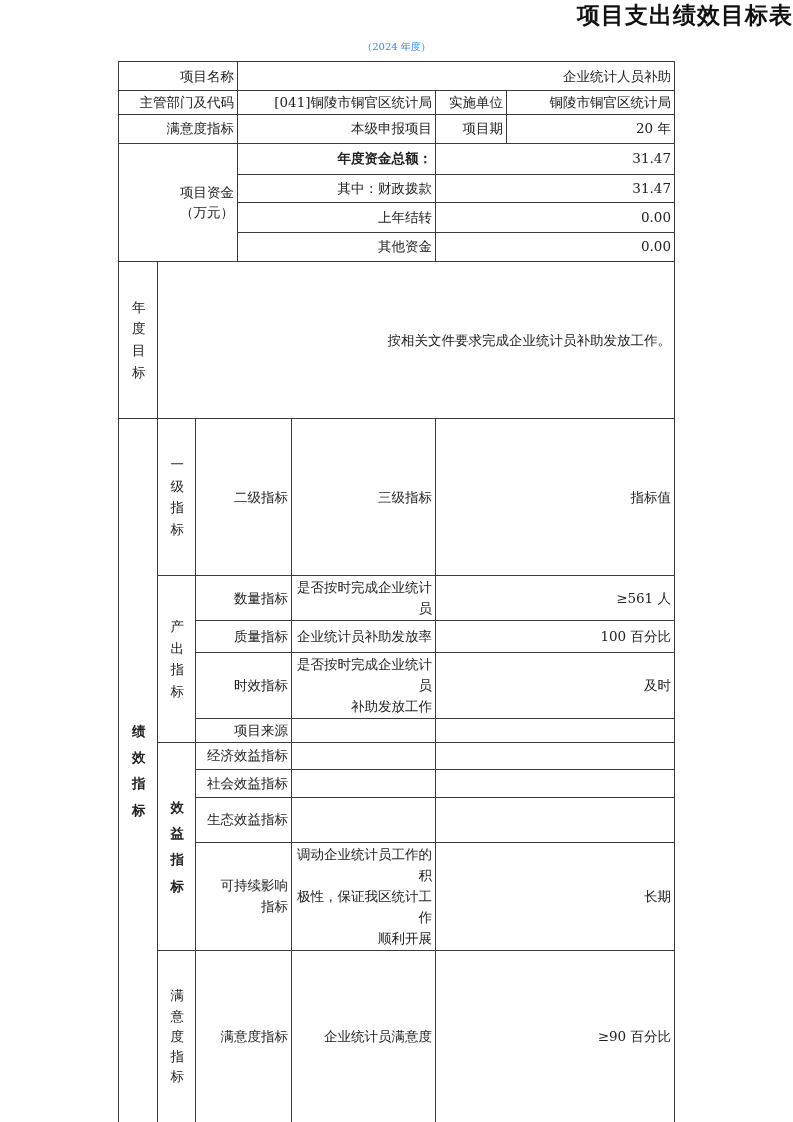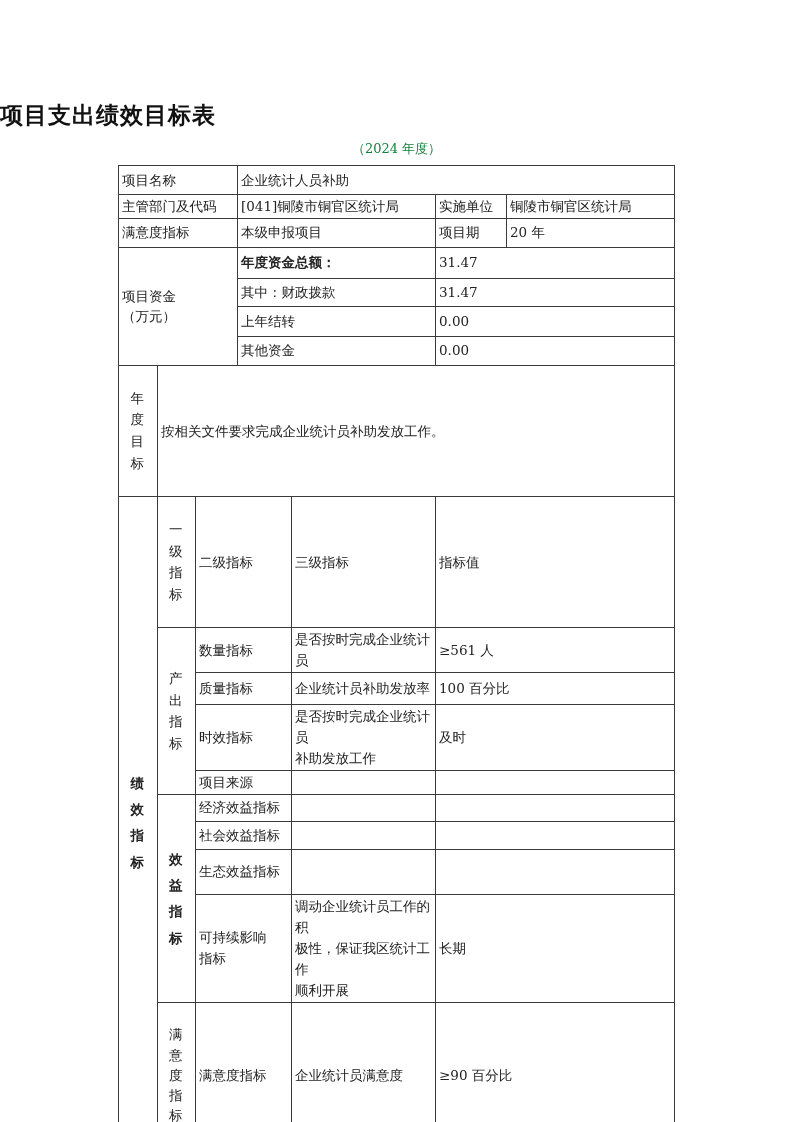--- a/index.html
+++ b/index.html
@@ -8,55 +8,54 @@
     width: 793px;
     height: 1122px;
     margin: 0 auto;
     background: #ffffff;
     overflow: hidden;
     font-family: "DejaVu Serif", "Liberation Serif", serif;
     color: #222222;
   }
   .doc-title {
     margin: 0;
-    padding-top: 100px;
-    text-align: left;
+    text-align: right;
     font-size: 23px;
     font-weight: bold;
     letter-spacing: 1px;
     font-family: Liberation Serif, serif;
     color: #111111;
   }
   .doc-subtitle {
     margin-top: 9px;
     text-align: center;
-    font-size: 13px;
-    color: #15803d;
+    font-size: 10px;
+    color: #3b82f6;
   }
   table.tbl {
     width: 556px;
     margin: 7px auto 0 auto;
     border-collapse: collapse;
     table-layout: fixed;
   }
   table.tbl td {
     border: 1px solid #3b3b3b;
     font-size: 13.5px;
     line-height: 1.55;
-    text-align: left;
+    text-align: right;
     vertical-align: middle;
     padding: 1px 3px;
     white-space: pre-line;
     overflow: hidden;
     word-break: break-word;
   }
   
   .vt {
     width: 1.1em;
-    margin: 0 auto;
+    margin: 13px auto;
     word-break: break-all;
     line-height: 1.6;
     white-space: normal;
   }
   .vt-wide  { line-height: 1.95; font-weight: bold; }
   .vt-tight { line-height: 1.5; }
   td.al { text-align: left; padding-left: 17px; font-weight: bold; }
   td.goal-content { text-align: left; padding-left: 9px; }
 </style>
 </head>

